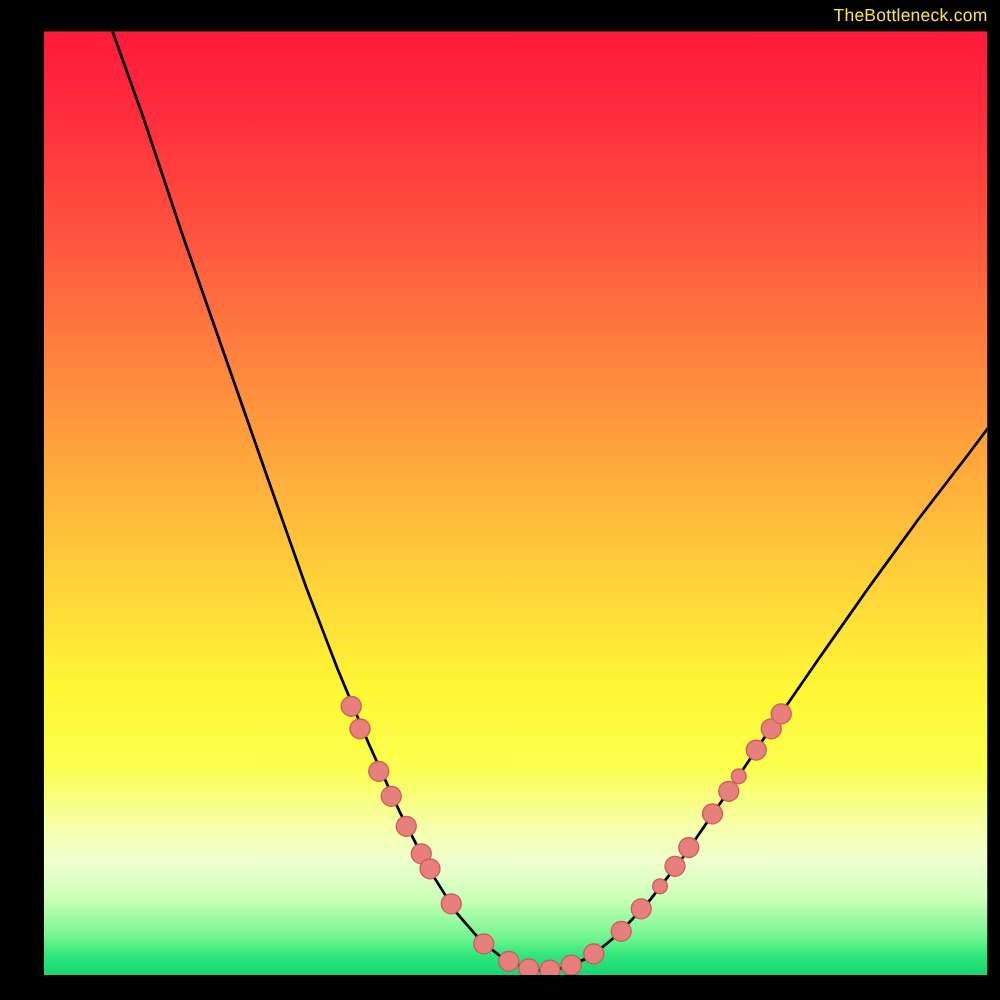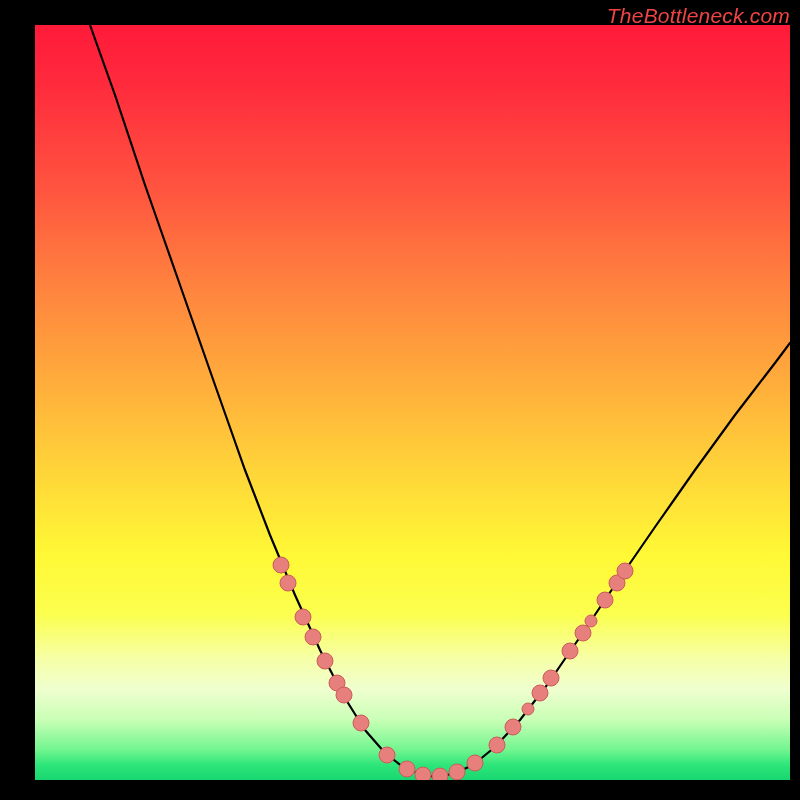--- a/index.html
+++ b/index.html
@@ -14,26 +14,25 @@
   .frame {
     position: relative;
     width: 800px;
     height: 800px;
     background: #000;
   }
   .watermark {
     position: absolute;
     top: 4px;
     right: 10px;
-    color: #ef4444;
-    font-size: 21px;
+    color: #fde047;
+    font-size: 14px;
     font-weight: 500;
     z-index: 10;
     letter-spacing: 0.2px;
-    font-style: italic;
   }
   .plot-area {
     position: absolute;
     left: 35px;
     top: 25px;
     width: 755px;
     height: 755px;
     overflow: hidden;
   }
   .gradient-bg {

